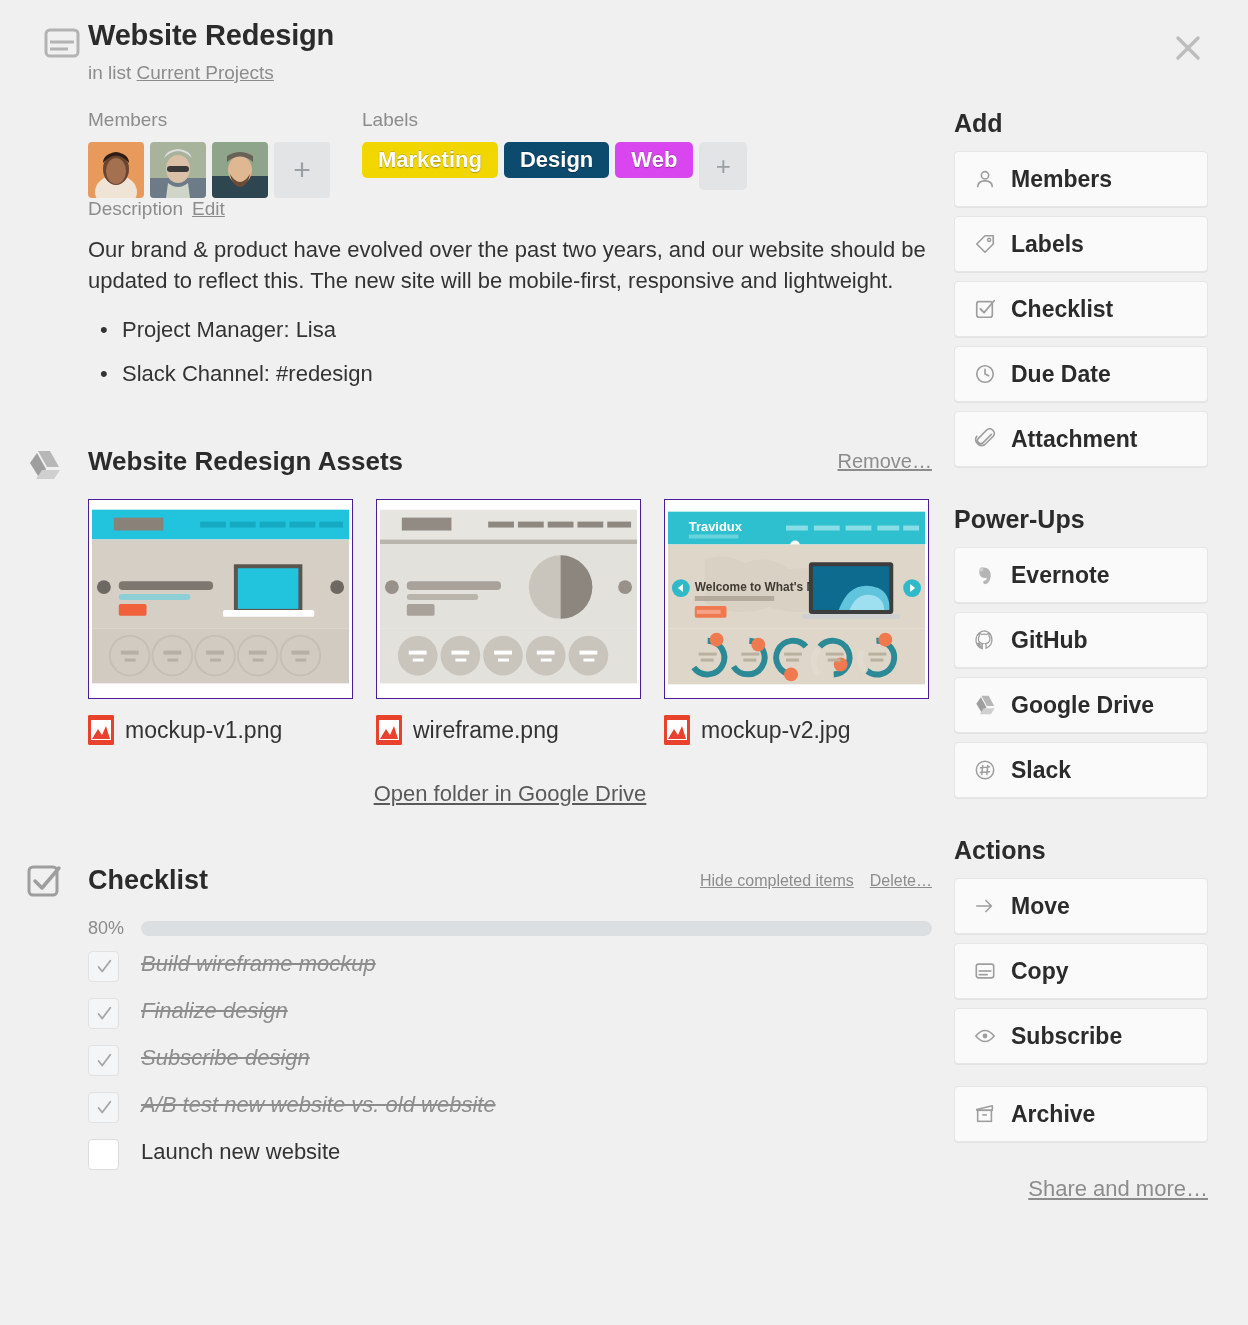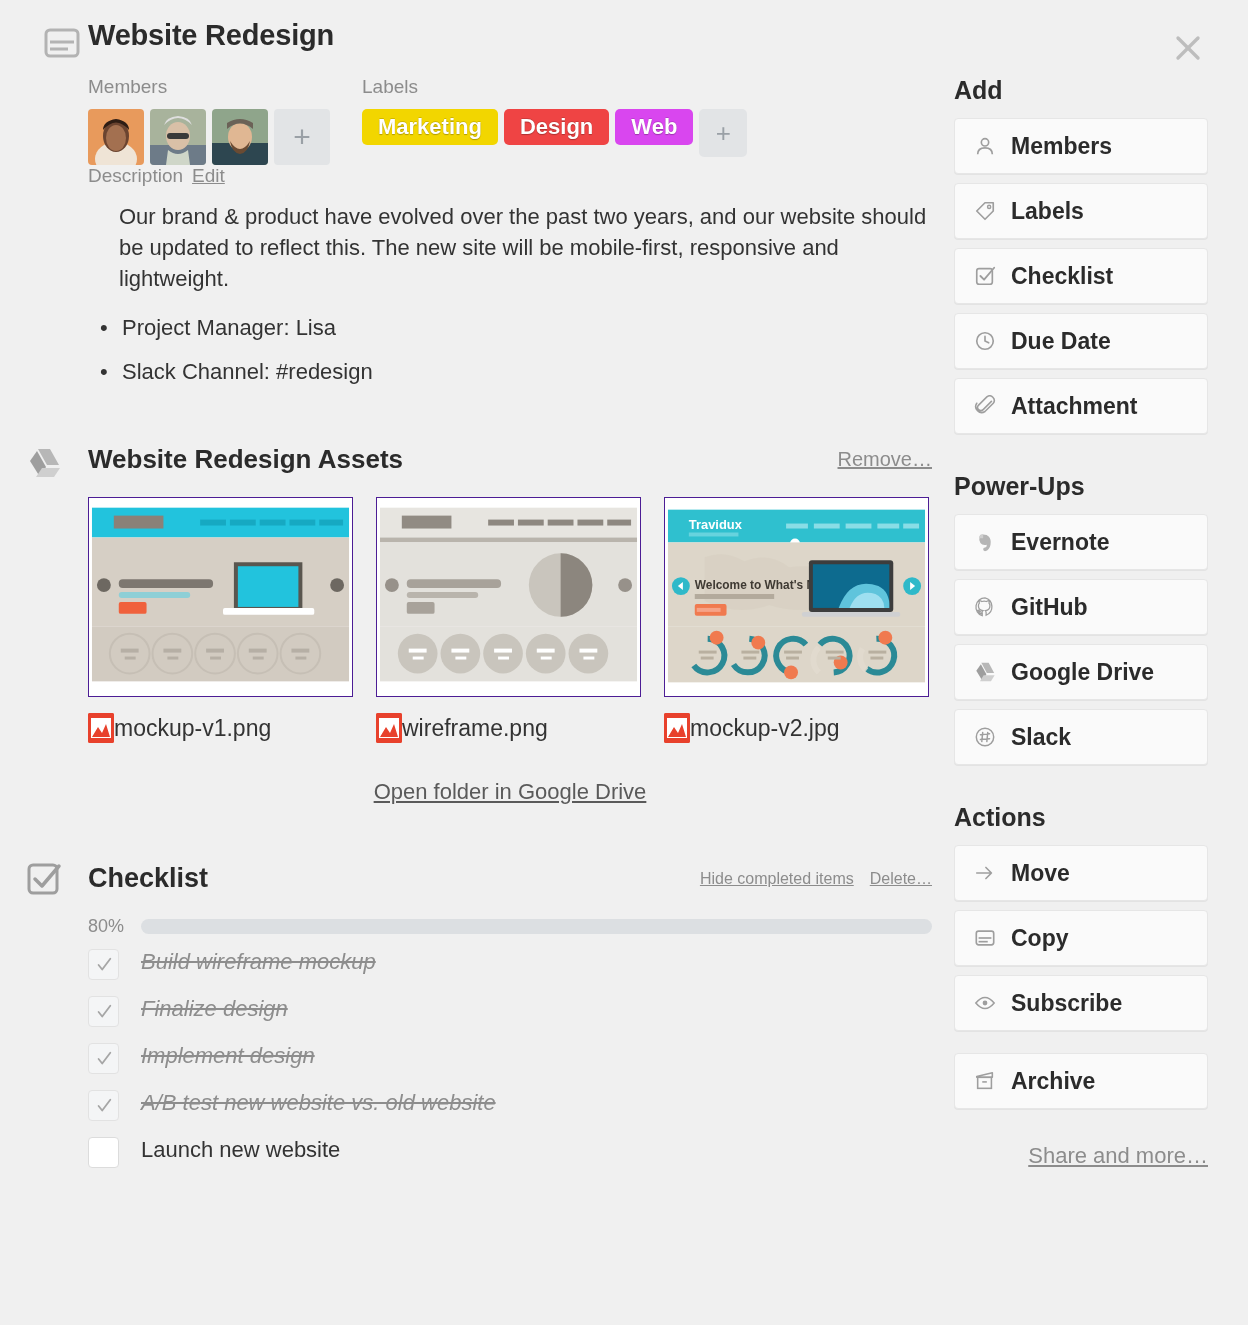--- a/index.html
+++ b/index.html
@@ -57,21 +57,21 @@
   }
   .label-plus {
     width: 48px; height: 48px; border-radius: 5px; background: #e2e4e6;
     display: flex; align-items: center; justify-content: center;
     color: #9aa0a6; font-size: 26px; font-weight: 300; cursor: pointer;
   }
 
   
   .desc-head { font-size: 19px; color: #8c8c8c; }
   .desc-head .edit { margin-left: 9px; text-decoration: underline; color: #8c8c8c; cursor: pointer; }
-  .desc-body { margin-top: 14px; font-size: 22px; line-height: 31px; color: #333; max-width: 850px; margin-left: 31px; }
+  .desc-body { margin-top: 14px; font-size: 22px; line-height: 31px; color: #333; max-width: 850px; }
   .desc-list { margin-top: 12px; list-style: none; }
   .desc-list li {
     font-size: 22px; line-height: 44px; color: #333; padding-left: 34px; position: relative;
   }
   .desc-list li:before {
     content: "\2022"; position: absolute; left: 12px; top: 0; color: #333; font-size: 22px;
   }
 
   
   .att-sec { margin-top: 50px; position: relative; }
@@ -83,21 +83,21 @@
     text-decoration: underline; cursor: pointer;
   }
   .thumbs { display: flex; gap: 23px; margin-top: 22px; }
   .thumb-item { width: 265px; }
   .thumb-frame {
     width: 265px; height: 200px; background: #fff;
     border: 1px solid #4c1d95; overflow: hidden; cursor: pointer;
     display: flex; align-items: center; justify-content: center;
   }
   .thumb-name {
-    display: flex; align-items: center; gap: 0; margin-top: 16px;
+    display: flex; align-items: center; gap: 11px; margin-top: 16px;
     font-size: 23px; color: #333; cursor: pointer;
   }
   .img-ico {
     width: 26px; height: 30px; background: #e8412c; border-radius: 2px;
     flex: none; display: flex; align-items: flex-end; justify-content: center;
     overflow: hidden; position: relative;
   }
   .open-folder {
     text-align: center; margin-top: 36px; font-size: 22px;
     color: #5a5a5a; text-decoration: underline; cursor: pointer;
@@ -155,20 +155,24 @@
 
   <div class="hdr">
     <span class="hdr-icon">
       <svg viewBox="0 0 36 32" width="36" height="32">
         <rect x="2" y="3" width="32" height="26" rx="4" fill="none" stroke="#b3b3b3" stroke-width="3"></rect>
         <line x1="6" y1="15" x2="30" y2="15" stroke="#b3b3b3" stroke-width="3"></line>
         <line x1="6" y1="22" x2="24" y2="22" stroke="#b3b3b3" stroke-width="3"></line>
       </svg>
     </span>
     <div class="card-title">Website Redesign</div>
+    <div class="subtitle">
+      <span>in list</span>
+      <span class="lnk">Current Projects</span>
+    </div>
     <div class="close-btn">
       <svg viewBox="0 0 28 28" width="28" height="28">
         <line x1="4" y1="4" x2="24" y2="24" stroke="#bdbdbd" stroke-width="3.4" stroke-linecap="round"></line>
         <line x1="24" y1="4" x2="4" y2="24" stroke="#bdbdbd" stroke-width="3.4" stroke-linecap="round"></line>
       </svg>
     </div>
   </div>
 
   <div class="body-cols">
 
@@ -207,21 +211,21 @@
               </svg>
             </div>
             <div class="plus-box">+</div>
           </div>
         </div>
 
         <div class="ml-labels">
           <div class="sec-lbl">Labels</div>
           <div class="chips">
             <div class="label-chip" style="background:#f2d600">Marketing</div>
-            <div class="label-chip" style="background:#ef4444">Design</div>
+            <div class="label-chip" style="background:#0c4a6e">Design</div>
             <div class="label-chip" style="background:#d946ef">Web</div>
             <div class="label-plus">+</div>
           </div>
         </div>
       </div>
 
       <div class="desc-head">
         <span>Description</span><span class="edit">Edit</span>
       </div>
       <div class="desc-body">Our brand &amp; product have evolved over the past two years, and our website should be updated to reflect this. The new site will be mobile-first, responsive and lightweight.</div>
@@ -469,21 +473,21 @@
                 </svg>
             </span>
             <span class="chk-text">Finalize design</span>
           </div>
           <div class="chk-item done">
             <span class="cbox on">
               <svg viewBox="0 0 20 20" width="18" height="18">
                   <path d="M4 10 L8 15 L17 3" fill="none" stroke="#a6a6a6" stroke-width="2" stroke-linecap="round" stroke-linejoin="round"></path>
                 </svg>
             </span>
-            <span class="chk-text">Implement design</span>
+            <span class="chk-text">Subscribe design</span>
           </div>
           <div class="chk-item done">
             <span class="cbox on">
               <svg viewBox="0 0 20 20" width="18" height="18">
                   <path d="M4 10 L8 15 L17 3" fill="none" stroke="#a6a6a6" stroke-width="2" stroke-linecap="round" stroke-linejoin="round"></path>
                 </svg>
             </span>
             <span class="chk-text">A/B test new website vs. old website</span>
           </div>
           <div class="chk-item">

